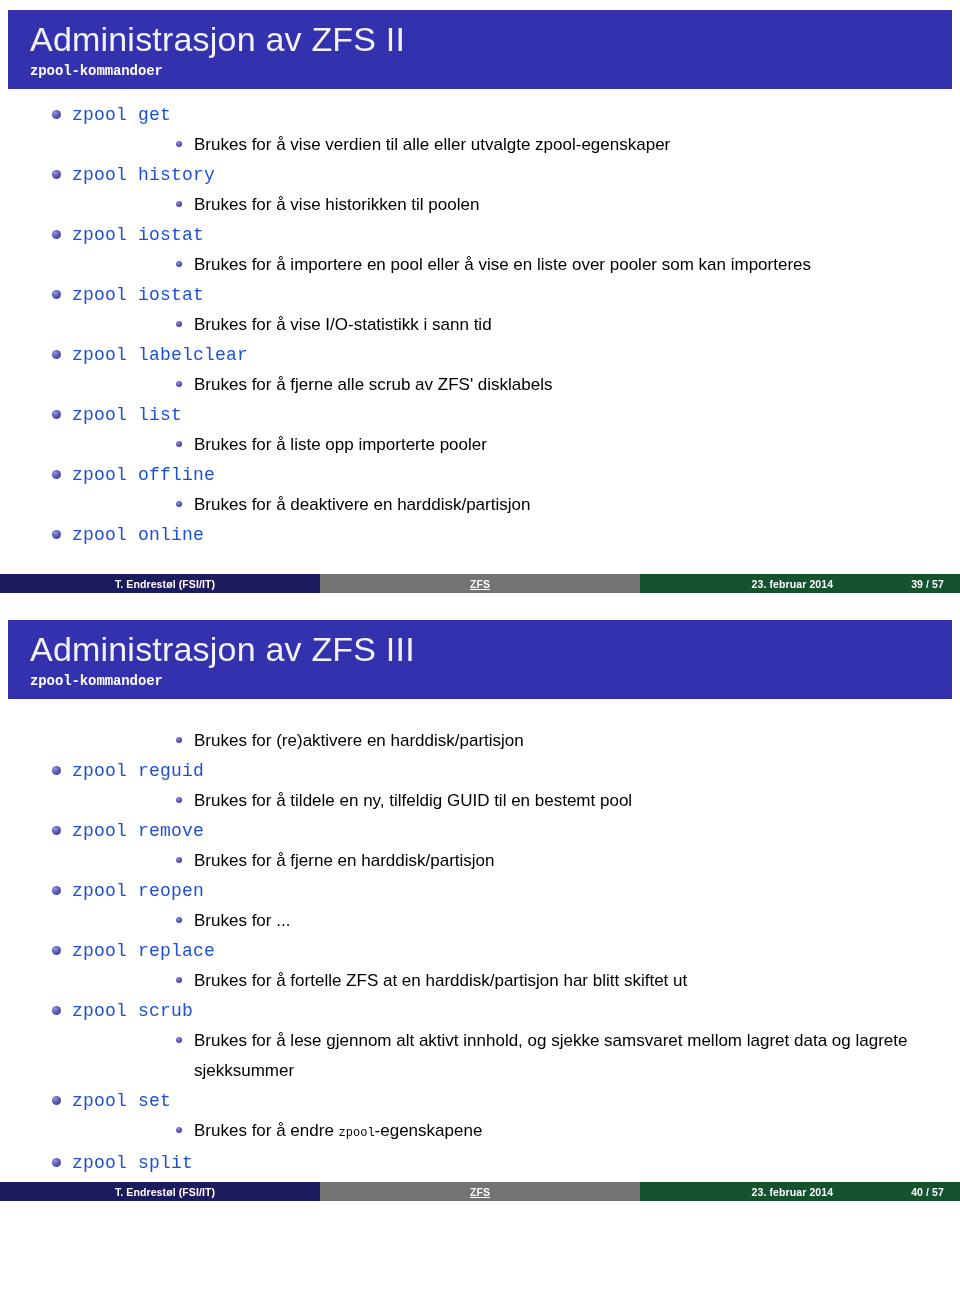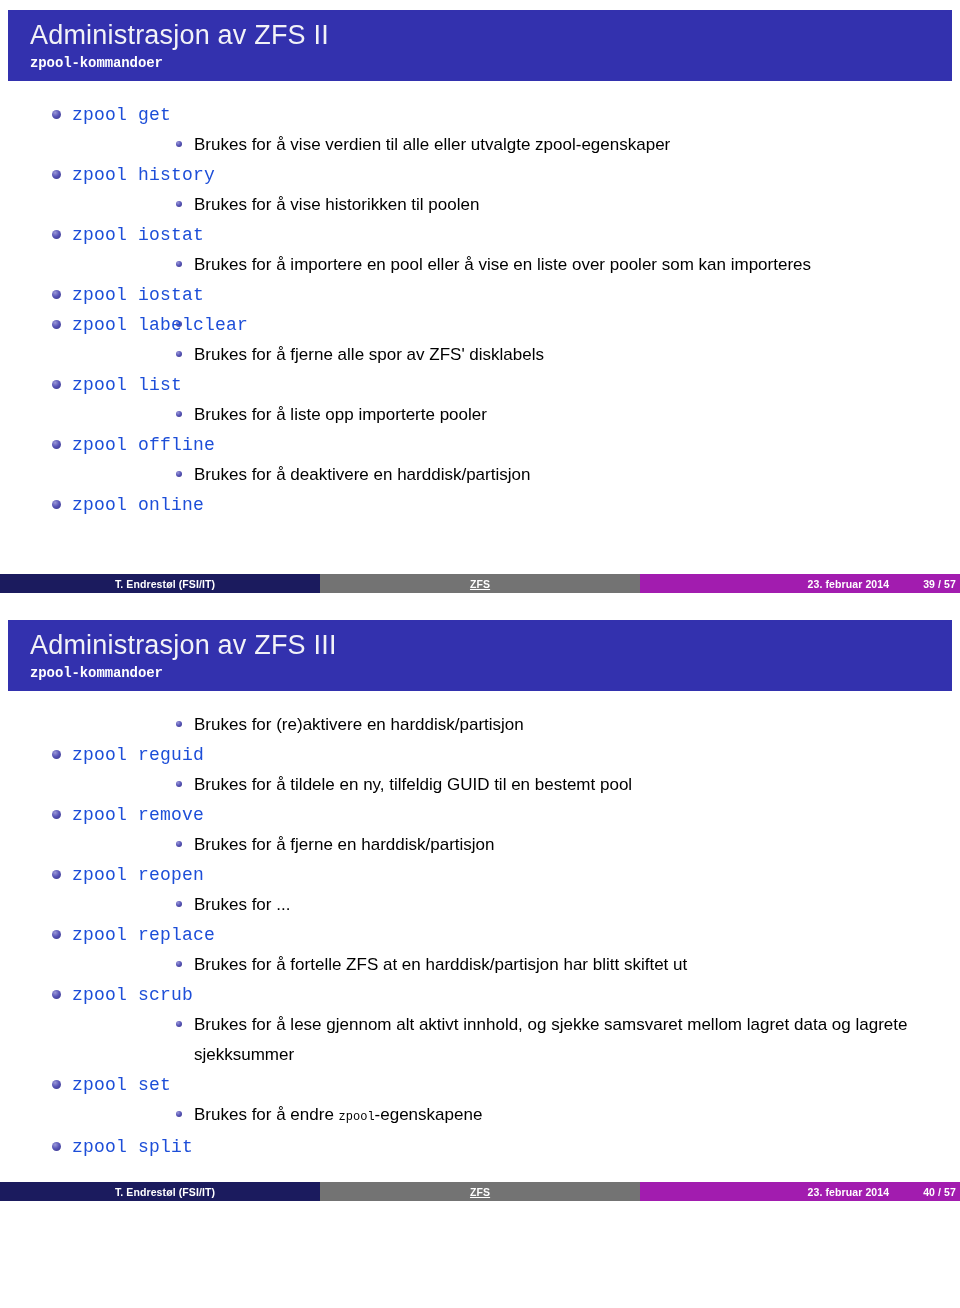--- a/index.html
+++ b/index.html
@@ -29,21 +29,21 @@
     left: 8px;
     right: 8px;
     top: 10px;
     background: #3331AE;
     padding: 10px 0 9px 22px;
     box-sizing: border-box;
   }
   .slide-title {
     color: #f2f2f7;
     font-family: "Liberation Sans", sans-serif;
-    font-size: 27px;
+    font-size: 34px;
     font-weight: 400;
     line-height: 1.12;
     letter-spacing: 0.2px;
   }
   .slide-subtitle {
     color: #ffffff;
     font-family: "Liberation Mono", monospace;
     font-size: 14px;
     font-weight: 700;
     line-height: 1.3;
@@ -51,21 +51,21 @@
     letter-spacing: -0.1px;
   }
 
   
   .body {
     position: absolute;
     left: 0;
     right: 0;
     top: 100px;
   }
-  .slide-2 .body { top: 100px; }
+  .slide-2 .body { top: 116px; }
 
   ul.lvl1 {
     list-style: none;
     margin: 0;
     padding: 0;
   }
   ul.lvl2 {
     list-style: none;
     margin: 0;
     padding: 0;
@@ -146,23 +146,24 @@
     padding-left: 10px;
   }
   .fseg-mid {
     width: 33.33%;
     background: #737373;
     justify-content: center;
     text-decoration: underline;
   }
   .fseg-right {
     width: 33.33%;
-    background: #a21caf;
+    background: #14532d;
     justify-content: flex-end;
-    padding-right: 4px;
+    padding-right: 16px;
+    gap: 44px;
   }
   .fseg-right .date { margin-right: 34px; }
   .fseg-right .pageno { white-space: pre; }
 </style>
 </head>
 <body>
 
 <section class="slide slide-1">
 
   <div class="titlebar">
@@ -205,31 +206,32 @@
           </li>
         </ul>
       </li>
 
       <li class="item1">
         <span class="bullet"></span>
         <span class="cmd">zpool iostat</span>
         <ul class="lvl2">
           <li class="item2">
             <span class="bullet"></span>
+            <span class="desc">Brukes for å vise I/O-statistikk i sann tid</span>
           </li>
         </ul>
       </li>
 
       <li class="item1">
         <span class="bullet"></span>
         <span class="cmd">zpool labelclear</span>
         <ul class="lvl2">
           <li class="item2">
             <span class="bullet"></span>
-            <span class="desc">Brukes for å fjerne alle spor av ZFS' disklabels</span>
+            <span class="desc">Brukes for å fjerne alle scrub av ZFS' disklabels</span>
           </li>
         </ul>
       </li>
 
       <li class="item1">
         <span class="bullet"></span>
         <span class="cmd">zpool list</span>
         <ul class="lvl2">
           <li class="item2">
             <span class="bullet"></span>

